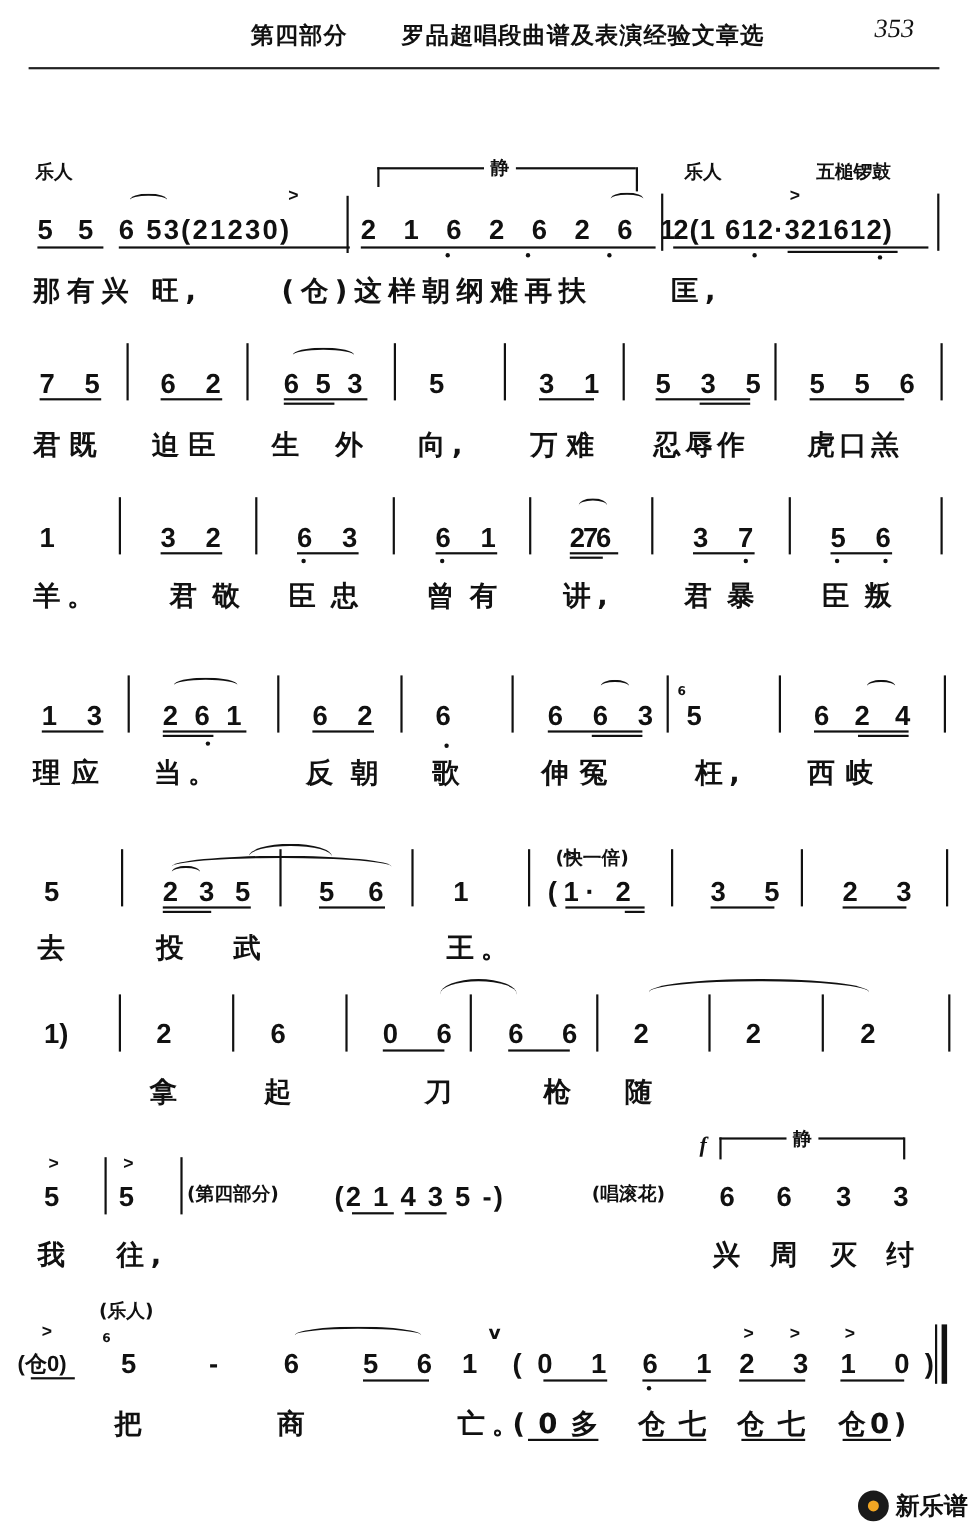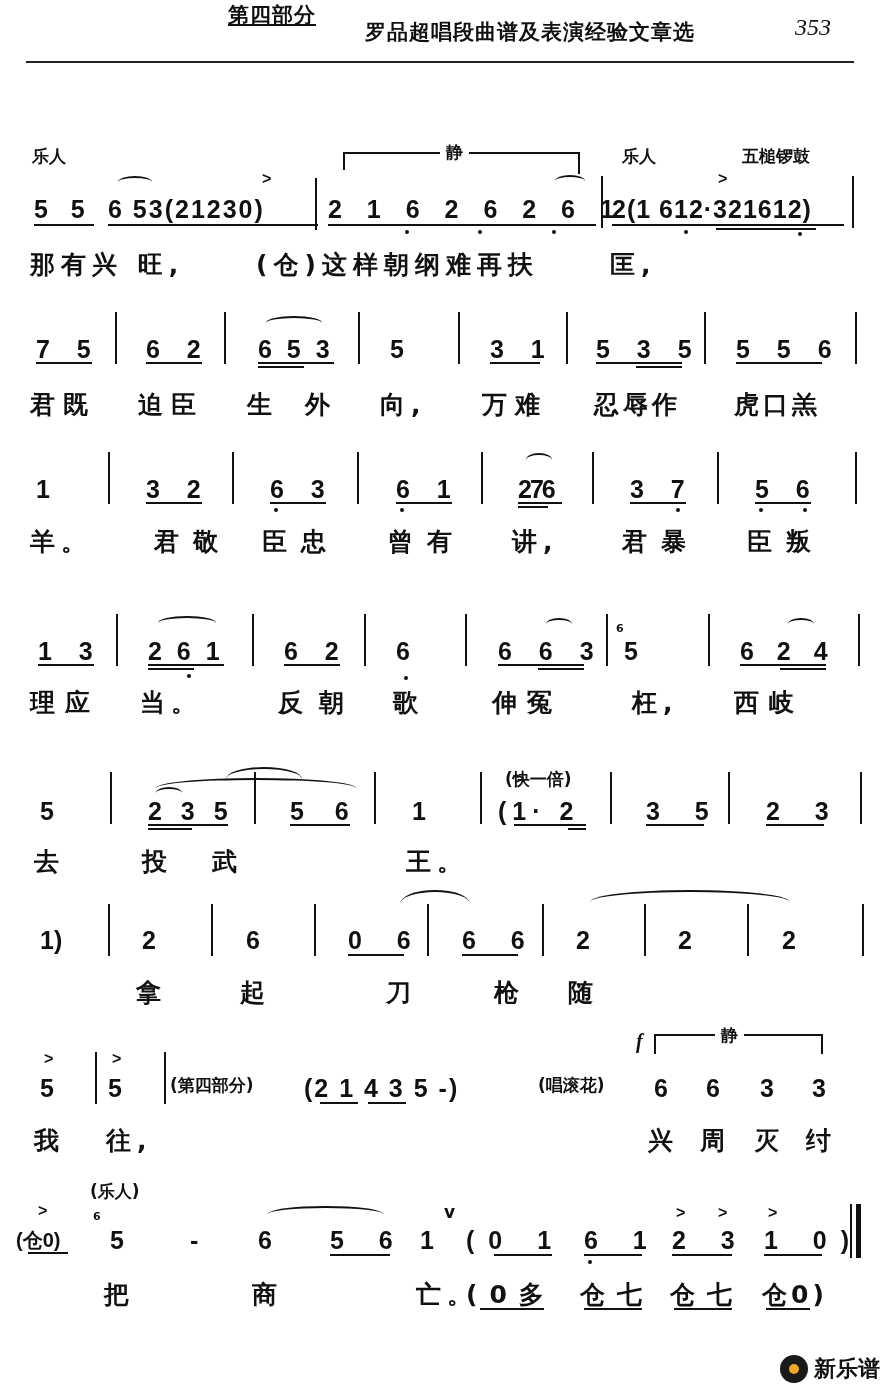--- a/index.html
+++ b/index.html
@@ -20,21 +20,21 @@
   .bracket { position: absolute; border-top: 2px solid #111; }
   .bk-l { position: absolute; width: 2px; background: #111; }
   .logo { position: absolute; right: 8px; bottom: 8px; display: flex; align-items: center; gap: 6px; }
   .logo-disc { width: 28px; height: 28px; border-radius: 50%; background: #1a1a1a; position: relative; }
   .logo-disc::after { content: ""; position: absolute; left: 9px; top: 9px; width: 10px; height: 10px; border-radius: 50%; background: #f2a623; }
   .logo-text { font-family: "DejaVu Sans", sans-serif; font-weight: bold; font-size: 22px; color: #111; }
 </style>
 </head>
 <body>
 
-<div class="abs hdr-title" style="left:228px; top:1px;text-decoration:underline;">第四部分</div>
+<div class="abs hdr-title" style="left:228px; top:18px;">第四部分</div>
 <div class="abs hdr-title" style="left:365px; top:18px;">罗品超唱段曲谱及表演经验文章选</div>
 <div class="abs hdr-page" style="left:795px; top:14px;">353</div>
 <div class="hdr-rule"></div>
 
 <div class="abs small" style="left:32px; top:145px;">乐人</div>
 <div class="bk-l" style="left:343px; top:152px; height:18px;"></div>
 <div class="bracket" style="left:343px; top:152px; width:235px;"></div>
 <div class="abs small" style="left:440px; top:141px; background:#fff; padding:0 6px;">静</div>
 <div class="bk-l" style="left:578px; top:152px; height:22px;"></div>
 <div class="abs small" style="left:622px; top:145px;">乐人</div>

